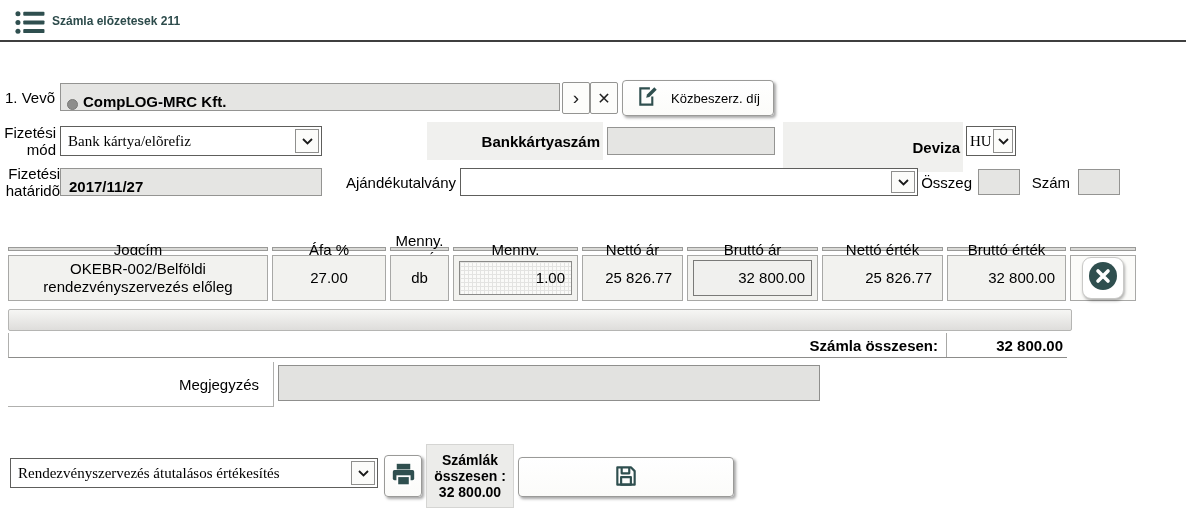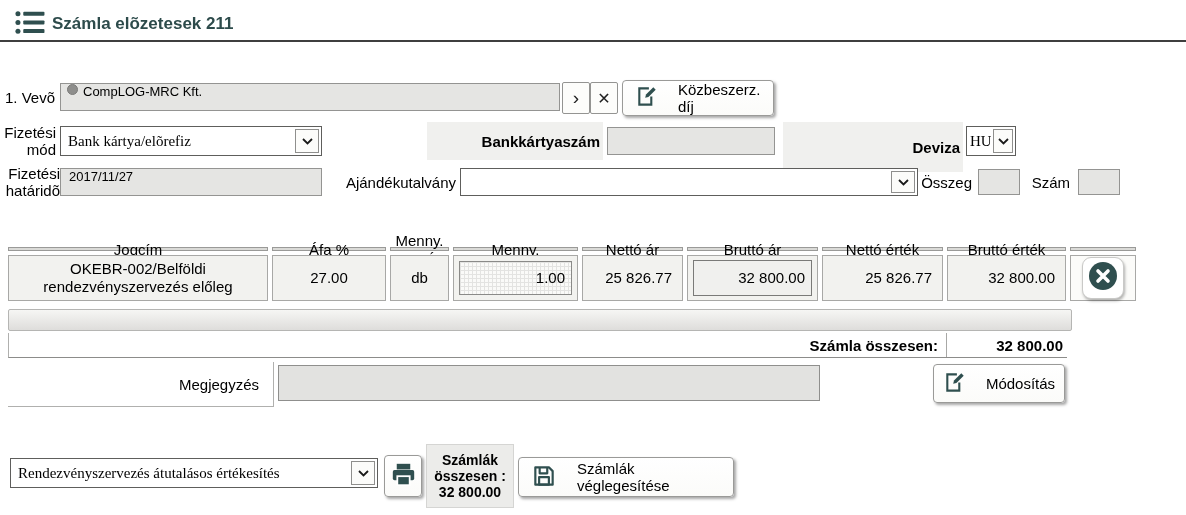--- a/index.html
+++ b/index.html
@@ -1,34 +1,34 @@
 <!DOCTYPE html>
 <html><head>
 <meta charset="utf-8">
 <style>
   html,body{margin:0;padding:0;background:#fff;}
   .stage{position:relative;width:1186px;height:515px;background:#fff;
          font-family:"Liberation Sans",sans-serif;color:#000;overflow:hidden;}
   
   .hdr-icon{position:absolute;left:14px;top:9px;}
-  .page-title{position:absolute;left:52px;top:14px;font-size:17px;font-weight:bold;color:#2d4b4b;}
+  .page-title{position:absolute;left:52px;top:14px;font-size:12px;font-weight:bold;color:#2d4b4b;}
   .hdr-rule{position:absolute;left:0;top:40px;width:1186px;border-top:2px solid #3f3f3f;}
   
   .lbl{position:absolute;font-size:15px;text-align:right;line-height:17px;}
-  .inp{position:absolute;background:#e5e5e3;border:1px solid #949492;font-size:13px;
-       display:flex;align-items:flex-start;}
+  .inp{position:absolute;background:#e5e5e3;border:1px solid #949492;font-size:15px;
+       display:flex;align-items:flex-end;font-weight:bold;}
   .graypanel{position:absolute;background:#f0f0ee;display:flex;align-items:center;justify-content:flex-end;}
   .graypanel .blbl{font-weight:bold;font-size:15px;padding-right:3px;}
   .fsel{position:absolute;background:#fff;border:1px solid #5e5e5c;display:flex;align-items:stretch;}
   .fsel .val{flex:1;font-size:15px;display:flex;align-items:center;padding:0 7px;white-space:nowrap;overflow:hidden;font-family:Liberation Serif, serif;}
   .fsel .arr{width:22px;margin:2px;border:1px solid #8f8f8d;background:#fcfcfa;
              display:flex;align-items:center;justify-content:center;}
   .btn{position:absolute;background:linear-gradient(#ffffff,#fbfbf9);border:1px solid #9a9a98;
        border-radius:4px;box-shadow:2px 2px 3px rgba(0,0,0,.35);display:flex;align-items:center;
-       justify-content:center;gap:20px;font-size:15px;padding:0 12px;cursor:pointer;}
+       justify-content:center;gap:12px;font-size:13px;padding:0 12px;cursor:pointer;}
   .sqbtn{position:absolute;background:#fdfdfb;border:1px solid #949492;border-radius:2px;
          display:flex;align-items:center;justify-content:center;font-size:16px;color:#222;cursor:pointer;}
   
   .tbl{position:absolute;left:8px;top:207px;display:grid;
        grid-template-columns:260px 114px 59px 125px 101px 131px 121px 119px 66px;
        grid-template-rows:44px 46px;gap:4px;}
   .th{background:#dadad7;border:1px solid #9a9a98;display:flex;align-items:center;justify-content:center;
       text-align:center;font-size:15px;line-height:17px;margin-top:40px;}
   .td{background:#f2f2ef;border:1px solid #a8a8a6;display:flex;align-items:center;justify-content:center;
       font-size:15px;text-align:center;line-height:18px;}
@@ -194,29 +194,20 @@
     <span class="dv"></span>
     <span class="tv">32 800.00</span>
   </div>
 
   <div class="meg-cell">
     <span>Megjegyzés</span>
   </div>
   <div class="inp" style="left:278px;top:365px;width:542px;height:36px;box-sizing:border-box;background:#e2e2e0;border-color:#8f8f8d;padding:0 8px;">
     <span></span>
   </div>
-  <div class="btn" style="left:933px;top:364px;width:132px;height:39px;box-sizing:border-box;">
-    <span>
-      <svg viewBox="0 0 24 24" width="23" height="23">
-        <path d="M14.5 3.5H4.5v17H17V12" fill="none" stroke="#2F4F4F" stroke-width="2.2"></path>
-        <path d="M21.6 4.9l-2.5-2.5-7.6 7.6-.9 3.4 3.4-.9z" fill="#2F4F4F"></path>
-      </svg>
-    </span>
-    <span>Módosítás</span>
-  </div>
 
   <div class="fsel" style="left:10px;top:458px;width:368px;height:30px;box-sizing:border-box;">
     <span class="val">Rendezvényszervezés átutalásos értékesítés</span>
     <span class="arr">
       <svg width="11" height="7" viewBox="0 0 11 7">
           <path d="M1 1l4.5 4.5L10 1" fill="none" stroke="#1a1a1a" stroke-width="1.8"></path>
         </svg>
     </span>
   </div>
   <div class="btn" style="left:384px;top:455px;width:38px;height:42px;box-sizing:border-box;padding:0;">
@@ -234,16 +225,15 @@
     <div>32 800.00</div>
   </div>
   <div class="btn" style="left:518px;top:457px;width:216px;height:40px;box-sizing:border-box;">
     <span>
       <svg viewBox="0 0 24 24" width="26" height="26" fill="none" stroke="#2F4F4F" stroke-width="2" stroke-linejoin="round">
         <path d="M4 4h12.5L20 7.5V20H4z"></path>
         <path d="M8 4v5.5h7V4"></path>
         <rect x="7.5" y="13" width="9" height="7"></rect>
       </svg>
     </span>
-    <span>Számlák véglegesítése</span>
   </div>
 
 </div>
 
 </body></html>

